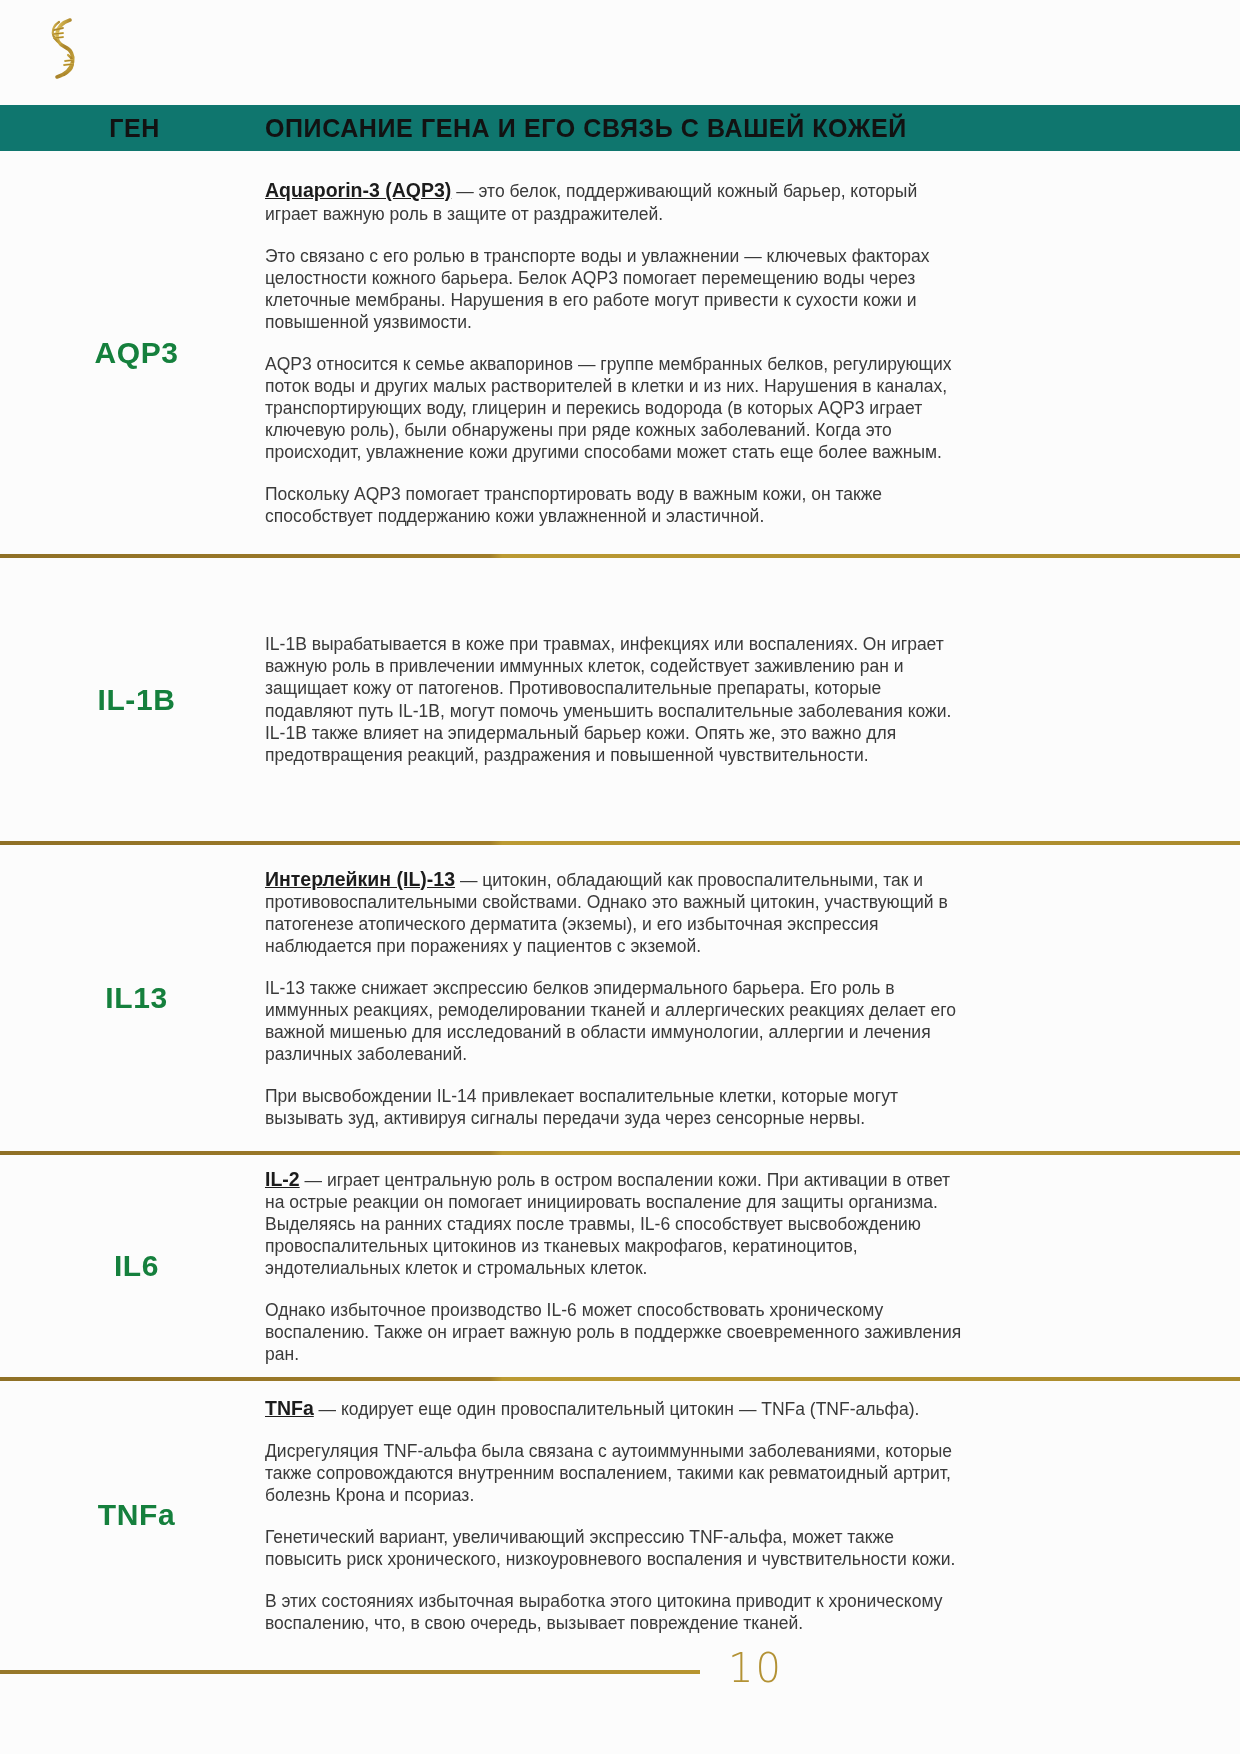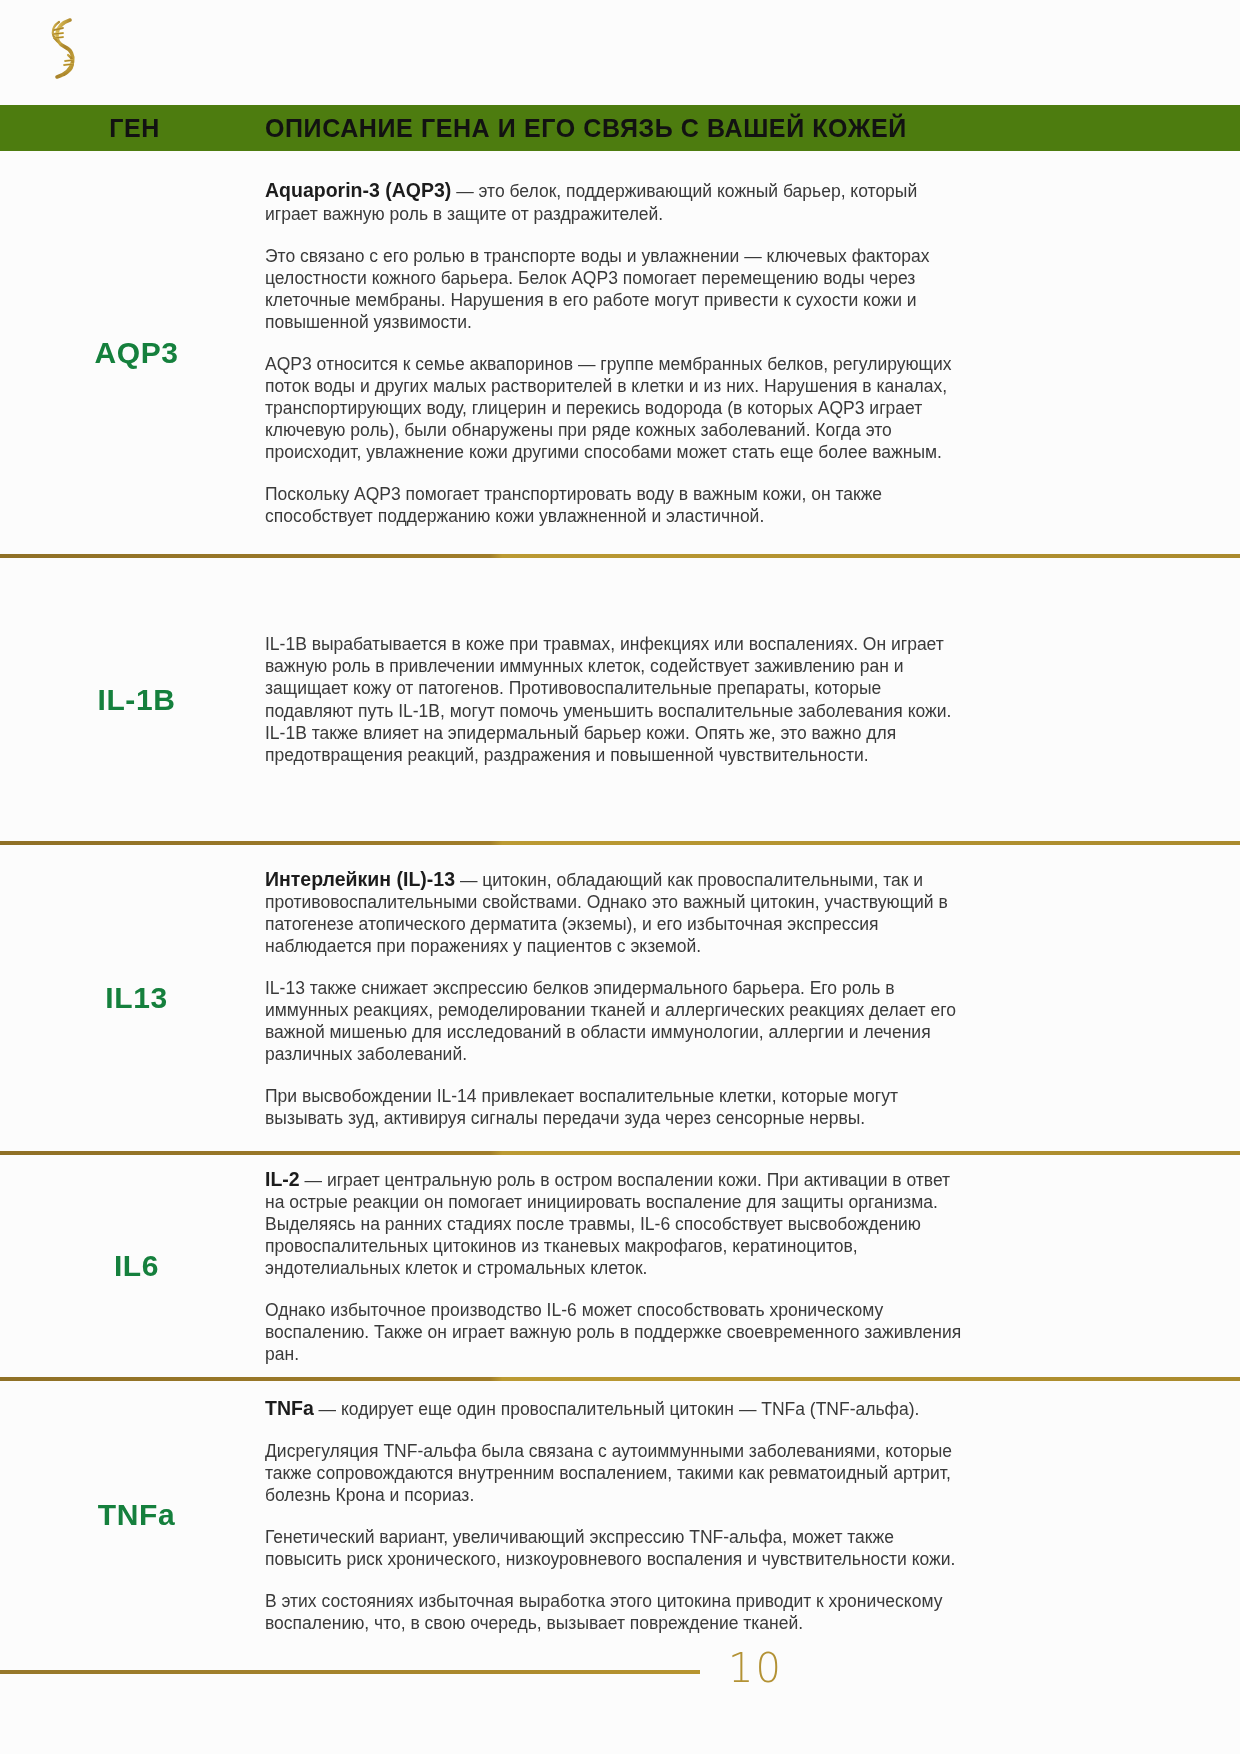--- a/index.html
+++ b/index.html
@@ -20,21 +20,21 @@
     align-items: center;
   }
   .logo {
     margin-left: 46px;
     margin-top: -8px;
     width: 34px;
     height: 64px;
   }
   .thead {
     height: 46px;
-    background: #4d7c0f;
+    background: #0f766e;
     display: grid;
     grid-template-columns: 265px 1fr;
     align-items: center;
   }
   .thead .th {
     font-weight: bold;
     font-size: 25px;
     letter-spacing: 0.6px;
     color: #121212;
   }
@@ -63,20 +63,21 @@
     font-size: 17.5px;
     line-height: 1.26;
     margin-bottom: 20px;
     color: #3a3a3a;
   }
   .desc p:last-child { margin-bottom: 0; }
   .desc .lead {
     font-size: 19.5px;
     color: #1c1c1c;
     font-weight: bold;
+    text-decoration: underline;
   }
   .divider {
     height: 4px;
     width: 100%;
     background: linear-gradient(90deg, #8f7026 0%, #a07d2a 39.5%, #bb9a33 40.5%, #aa8a2d 100%);
   }
   .footer {
     position: absolute;
     left: 0;
     top: 1645px;

